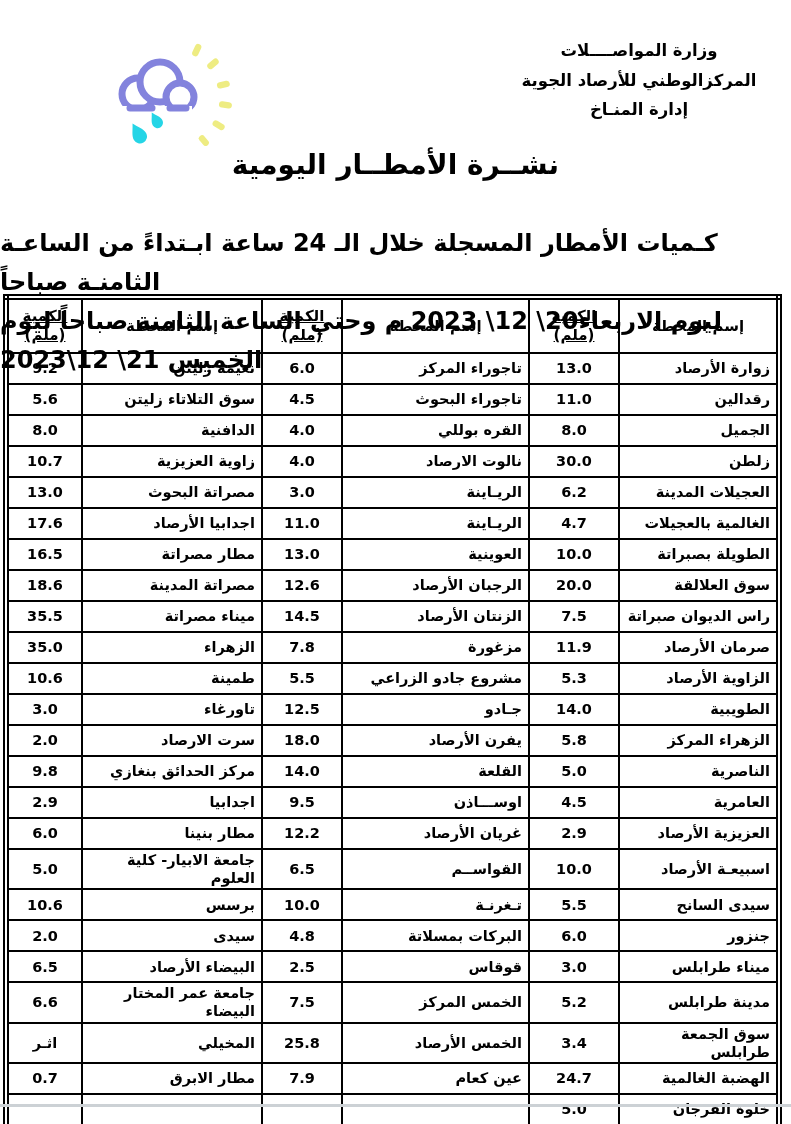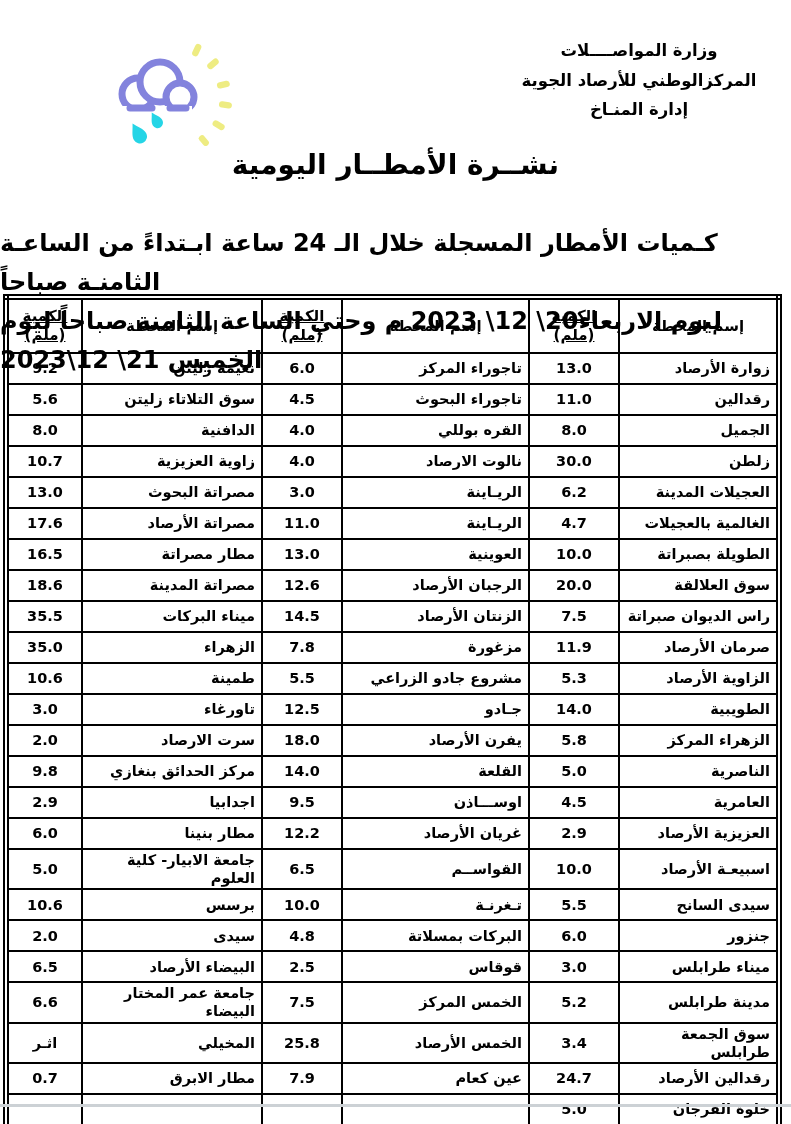--- a/index.html
+++ b/index.html
@@ -161,21 +161,21 @@
         <td class="station">الريـاينة</td>
         <td class="qty">3.0</td>
         <td class="station">مصراتة البحوث</td>
         <td class="qty">13.0</td>
       </tr>
       <tr>
         <td class="station">الغالمية بالعجيلات</td>
         <td class="qty">4.7</td>
         <td class="station">الريـاينة</td>
         <td class="qty">11.0</td>
-        <td class="station">مصراتة الأرصاد</td>
+        <td class="station">اجدابيا الأرصاد</td>
         <td class="qty">17.6</td>
       </tr>
       <tr>
         <td class="station">الطويلة بصبراتة</td>
         <td class="qty">10.0</td>
         <td class="station">العوينية</td>
         <td class="qty">13.0</td>
         <td class="station">مطار مصراتة</td>
         <td class="qty">16.5</td>
       </tr>
@@ -185,21 +185,21 @@
         <td class="station">الرجبان الأرصاد</td>
         <td class="qty">12.6</td>
         <td class="station">مصراتة المدينة</td>
         <td class="qty">18.6</td>
       </tr>
       <tr>
         <td class="station">راس الديوان صبراتة</td>
         <td class="qty">7.5</td>
         <td class="station">الزنتان الأرصاد</td>
         <td class="qty">14.5</td>
-        <td class="station">ميناء البركات</td>
+        <td class="station">ميناء مصراتة</td>
         <td class="qty">35.5</td>
       </tr>
       <tr>
         <td class="station">صرمان الأرصاد</td>
         <td class="qty">11.9</td>
         <td class="station">مزغورة</td>
         <td class="qty">7.8</td>
         <td class="station">الزهراء</td>
         <td class="qty">35.0</td>
       </tr>
@@ -293,21 +293,21 @@
       </tr>
       <tr>
         <td class="station">سوق الجمعة طرابلس</td>
         <td class="qty">3.4</td>
         <td class="station">الخمس الأرصاد</td>
         <td class="qty">25.8</td>
         <td class="station">المخيلي</td>
         <td class="qty">اثـر</td>
       </tr>
       <tr>
-        <td class="station">رقدالين الأرصاد</td>
+        <td class="station">الهضبة الغالمية</td>
         <td class="qty">24.7</td>
         <td class="station">عين كعام</td>
         <td class="qty">7.9</td>
         <td class="station">مطار الابرق</td>
         <td class="qty">0.7</td>
       </tr>
       <tr>
         <td class="station">خلوة الفرجان</td>
         <td class="qty">5.0</td>
         <td class="station"></td>

